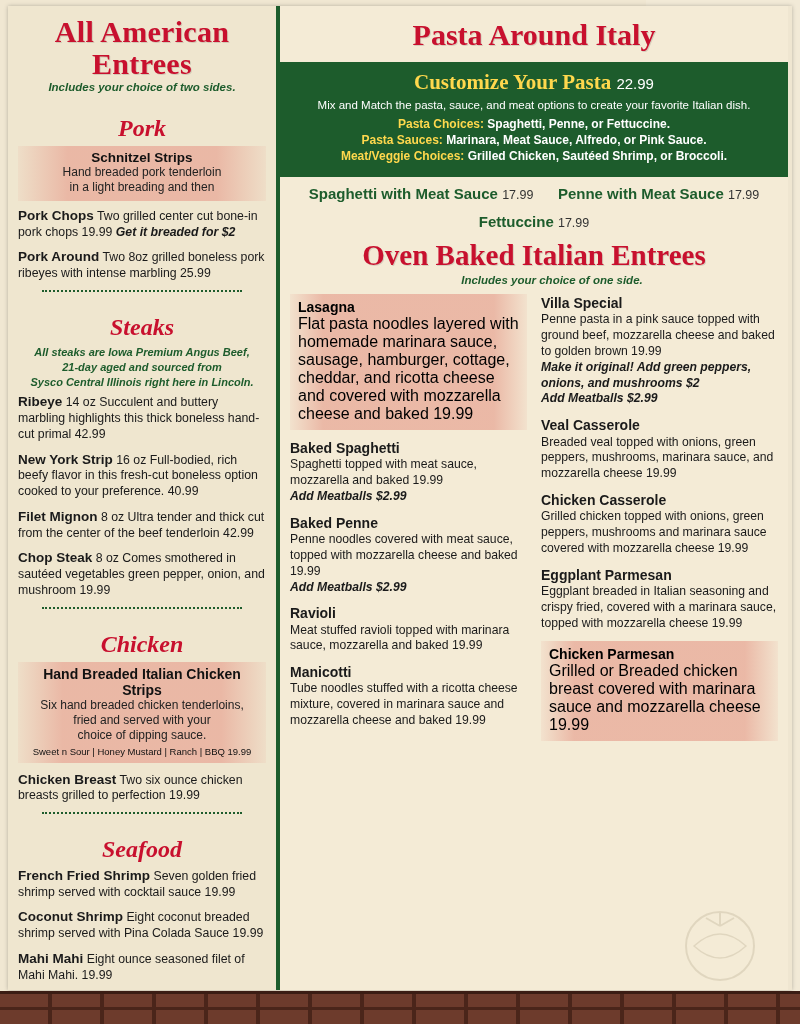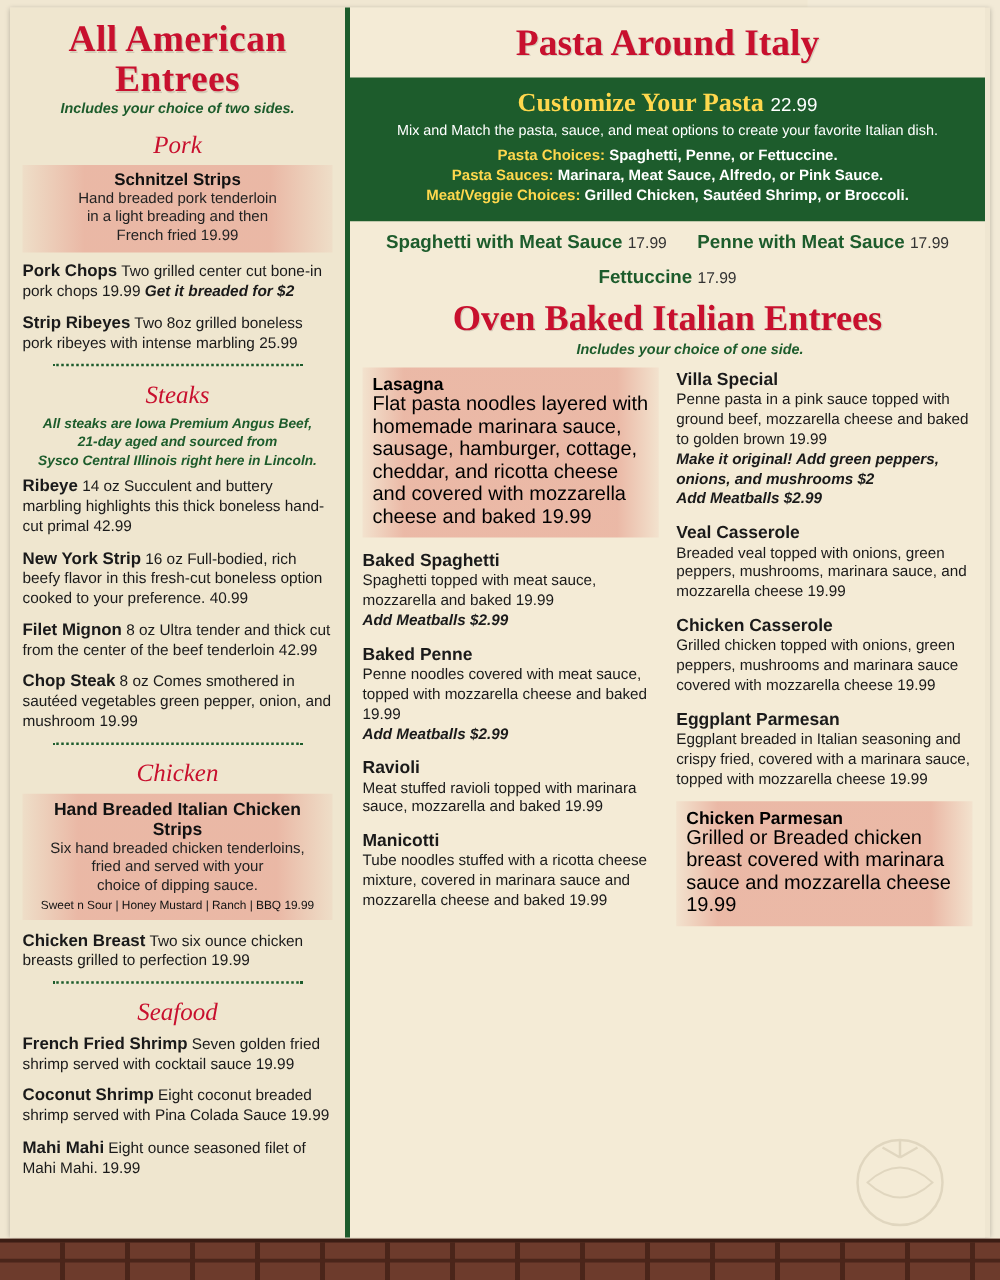--- a/index.html
+++ b/index.html
@@ -80,23 +80,23 @@
     font-size: 11.5px;
     color: #1d5c2c;
     font-weight: bold;
     margin: 2px 0 6px 0;
   }
   .script-title {
     text-align:center;
     color:#c8102e;
     font-family: "Liberation Serif", serif;
     font-style: italic;
-    font-weight: normal;
-    font-size: 20px;
-    margin: 12px 0 4px 0;
+    font-weight: bold;
+    font-size: 24px;
+    margin: 22px 0 4px 0;
   }
   .hl-box {
     background: linear-gradient(to right, rgba(233,176,158,.15), rgba(233,176,158,.85) 20%, rgba(233,176,158,.85) 80%, rgba(233,176,158,.15));
     text-align: center;
     padding: 4px 6px 6px 6px;
     margin-bottom: 6px;
   }
   .hl-name {
     font-weight: bold;
     font-size: 13.5px;
@@ -266,30 +266,29 @@
         <div>Entrees</div>
       </div>
       <div class="sub-includes">Includes your choice of two sides.</div>
 
       <div class="script-title">Pork</div>
 
       <div class="hl-box">
         <div class="hl-name">Schnitzel Strips</div>
         <div class="hl-desc">Hand breaded pork tenderloin</div>
         <div class="hl-desc">in a light breading and then</div>
-        <div class="hl-desc">French fried  19.99</div>
       </div>
 
       <div class="item">
         <span class="nm">Pork Chops</span>
         <span class="pr">Two grilled center cut bone-in pork chops  19.99</span>
         <span class="ital">Get it breaded for $2</span>
       </div>
       <div class="item">
-        <span class="nm">Strip Ribeyes</span>
+        <span class="nm">Pork Around</span>
         <span class="pr">Two 8oz grilled boneless pork ribeyes with intense marbling 25.99</span>
       </div>
 
       <div class="dots"></div>
 
       <div class="script-title">Steaks</div>
       <div class="steak-note">
         <div>All steaks are Iowa Premium Angus Beef,</div>
         <div>21-day aged and sourced from</div>
         <div>Sysco Central Illinois right here in Lincoln.</div>

